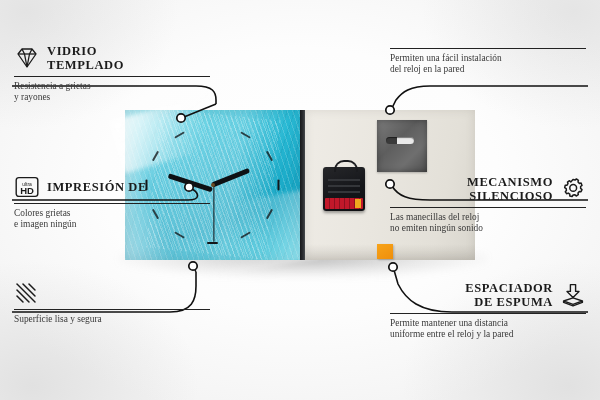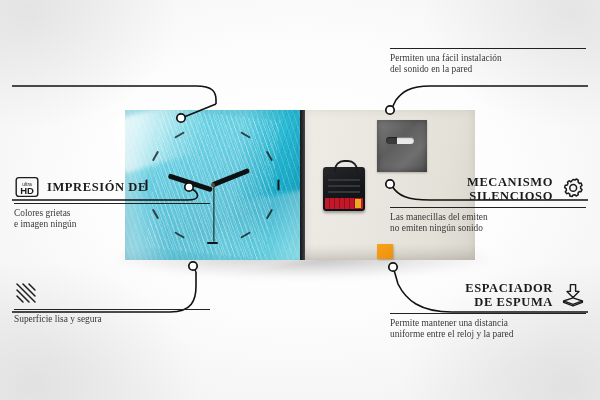--- a/index.html
+++ b/index.html
@@ -191,20 +191,41 @@
     <g fill="#ffffff" stroke="#111" stroke-width="1.7">
       <circle cx="181" cy="118" r="4.2"></circle>
       <circle cx="189" cy="187" r="4.2"></circle>
       <circle cx="193" cy="266" r="4.2"></circle>
       <circle cx="390" cy="110" r="4.2"></circle>
       <circle cx="390" cy="184" r="4.2"></circle>
       <circle cx="393" cy="267" r="4.2"></circle>
     </g>
   </svg>
 
+  <div class="feat left" id="f0" style="left:14px;top:44px;">
+    <div class="hd">
+      <svg class="ic" viewBox="0 0 26 24">
+        <g fill="none" stroke="#1b1b1b" stroke-width="1.3" stroke-linejoin="round">
+          <path d="M4,8 L8,3 L18,3 L22,8 L13,21 Z"></path>
+          <path d="M4,8 L22,8"></path>
+            <path d="M8,3 L10.5,8 L13,21"></path>
+            <path d="M18,3 L15.5,8 L13,21"></path>
+        </g>
+      </svg>
+      <div class="ttl">
+        <div>VIDRIO</div>
+        <div>TEMPLADO</div>
+      </div>
+    </div>
+    <div class="rule"></div>
+    <div class="sub">
+      <div>Resistencia a grietas</div>
+      <div>y rayones</div>
+    </div>
+  </div>
 
   <div class="feat left" id="f1" style="left:14px;top:175px;">
     <div class="hd">
       <svg class="ic" viewBox="0 0 26 24">
         <rect x="2.2" y="2.6" width="21.6" height="18.8" rx="2.6" fill="none" stroke="#1b1b1b" stroke-width="1.4"></rect>
         <text x="13" y="11" text-anchor="middle" font-family="Liberation Sans, sans-serif" font-size="5" fill="#1b1b1b">ultra</text>
         <text x="13" y="19" text-anchor="middle" font-family="Liberation Sans, sans-serif" font-size="9.5" font-weight="bold" fill="#1b1b1b">HD</text>
       </svg>
       <div class="ttl">
         <div>IMPRESIÓN DE</div>
@@ -232,41 +253,41 @@
     <div class="rule"></div>
     <div class="sub">
       <div>Superficie lisa y segura</div>
     </div>
   </div>
 
   <div class="feat right" id="f3" style="left:390px;top:44px;">
     <div class="rule"></div>
     <div class="sub">
       <div>Permiten una fácil instalación</div>
-      <div>del sonido en la pared</div>
+      <div>del reloj en la pared</div>
     </div>
   </div>
 
   <div class="feat right" id="f4" style="left:390px;top:175px;">
     <div class="hd">
       <div class="ttl">
         <div>MECANISMO</div>
         <div>SILENCIOSO</div>
       </div>
       <svg class="ic" viewBox="0 0 26 24">
         <path d="M13,2.6 L15.1,3.1 L16.4,1.9 L18.4,3.3 L18,5 L19.4,6.4 L21.1,6.1 L22,8.4 L20.6,9.5
                  L20.6,11.4 L22,12.6 L21,14.8 L19.3,14.6 L18,16 L18.3,17.7 L16.2,19 L15,17.8
                  L13.1,18 L12.1,19.5 L9.8,18.9 L9.8,17.2 L8.2,16.1 L6.6,16.7 L5.3,14.8 L6.4,13.5
                  L6.2,11.6 L4.7,10.6 L5.2,8.3 L6.9,8.3 L8,6.7 L7.5,5.1 L9.5,3.7 L10.8,4.9 Z" fill="none" stroke="#1b1b1b" stroke-width="1.5" stroke-linejoin="round"></path>
         <circle cx="13.2" cy="10.9" r="3.4" fill="none" stroke="#1b1b1b" stroke-width="1.5"></circle>
       </svg>
     </div>
     <div class="rule"></div>
     <div class="sub">
-      <div>Las manecillas del emiten</div>
+      <div>Las manecillas del reloj</div>
       <div>no emiten ningún sonido</div>
     </div>
   </div>
 
   <div class="feat right" id="f5" style="left:390px;top:281px;">
     <div class="hd">
       <div class="ttl">
         <div>ESPACIADOR</div>
         <div>DE ESPUMA</div>
       </div>

